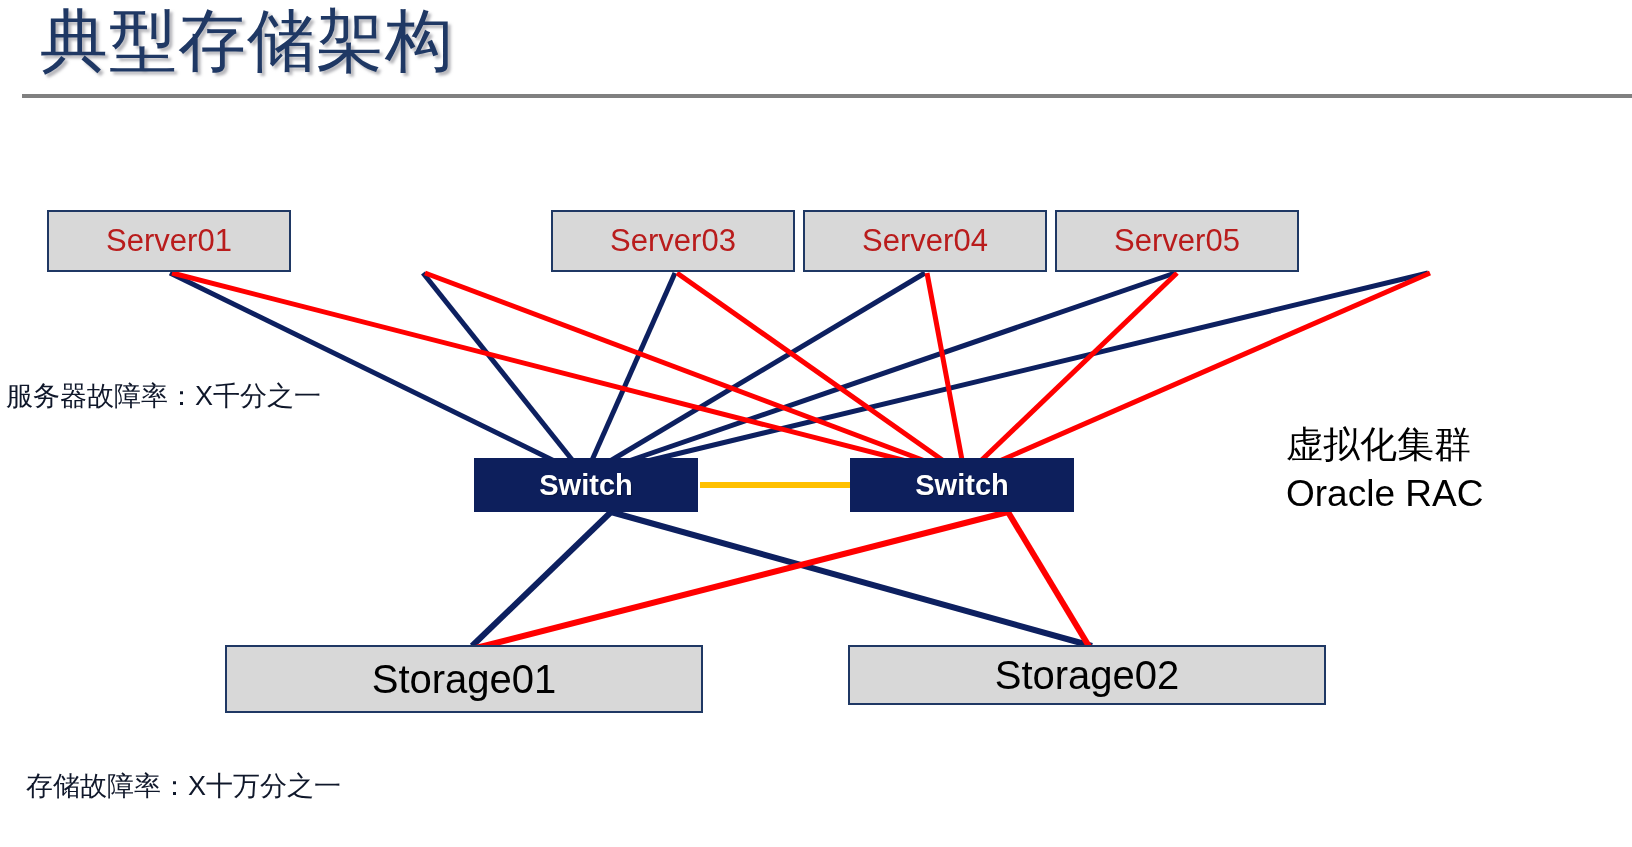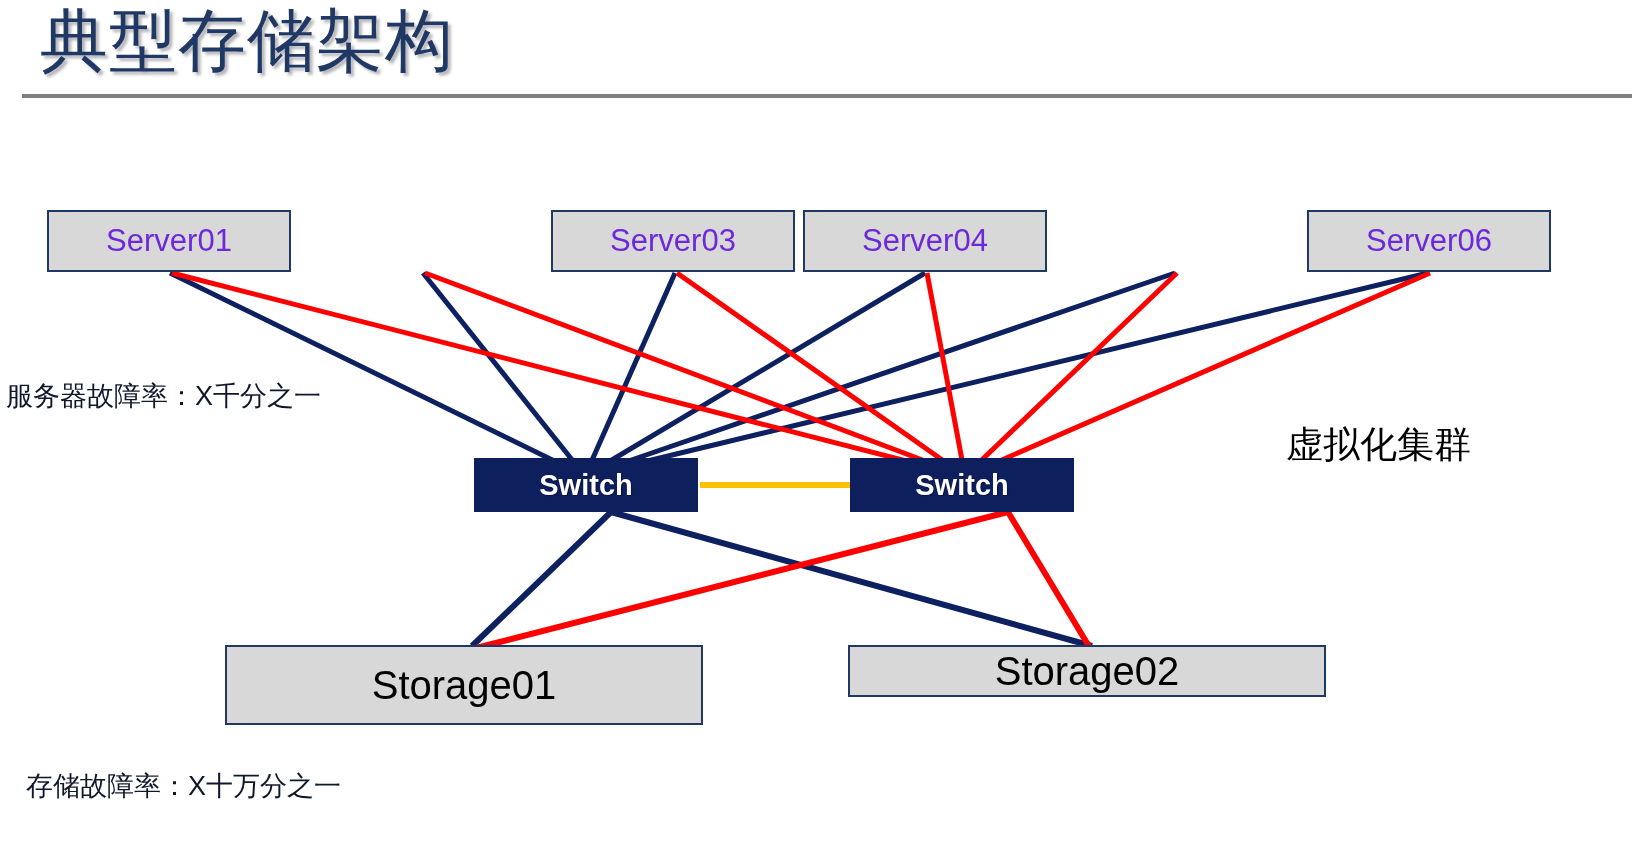--- a/index.html
+++ b/index.html
@@ -46,21 +46,21 @@
   .node-box {
     position: absolute;
     box-sizing: border-box;
     display: flex;
     align-items: center;
     justify-content: center;
   }
   .server-box {
     background: #D8D8D8;
     border: 2px solid #1F3864;
-    color: #6d28d9;
+    color: #b91c1c;
     font-size: 31px;
   }
   .storage-box {
     background: #D8D8D8;
     border: 2px solid #1F3864;
     color: #000000;
     font-size: 40px;
   }
   .switch-box {
     background: #0D1F5C;
@@ -126,38 +126,39 @@
 
   <div class="node-box server-box" style="left:47px; top:210px; width:244px; height:62px;">
     <span>Server01</span>
   </div>
   <div class="node-box server-box" style="left:551px; top:210px; width:244px; height:62px;">
     <span>Server03</span>
   </div>
   <div class="node-box server-box" style="left:803px; top:210px; width:244px; height:62px;">
     <span>Server04</span>
   </div>
-  <div class="node-box server-box" style="left:1307px; top:210px; width:244px; height:62px;">
-    <span>Server06</span>
+  <div class="node-box server-box" style="left:1055px; top:210px; width:244px; height:62px;">
+    <span>Server05</span>
   </div>
 
   <div class="node-box switch-box" style="left:474px; top:458px; width:224px; height:54px;">
     <span>Switch</span>
   </div>
   <div class="node-box switch-box" style="left:850px; top:458px; width:224px; height:54px;">
     <span>Switch</span>
   </div>
 
-  <div class="node-box storage-box" style="left:225px; top:645px; width:478px; height:80px;">
+  <div class="node-box storage-box" style="left:225px; top:645px; width:478px; height:68px;">
     <span>Storage01</span>
   </div>
-  <div class="node-box storage-box" style="left:848px; top:645px; width:478px; height:52px;">
+  <div class="node-box storage-box" style="left:848px; top:645px; width:478px; height:60px;">
     <span>Storage02</span>
   </div>
 
   <div class="side-note" style="left:6px; top:378px;">服务器故障率：X千分之一</div>
   <div class="side-note" style="left:6px; top:768px;margin-left:20px;">存储故障率：X十万分之一</div>
 
   <div id="cluster-note">
     <div>虚拟化集群</div>
+    <div>Oracle RAC</div>
   </div>
 
 </div>
 
 </body></html>

